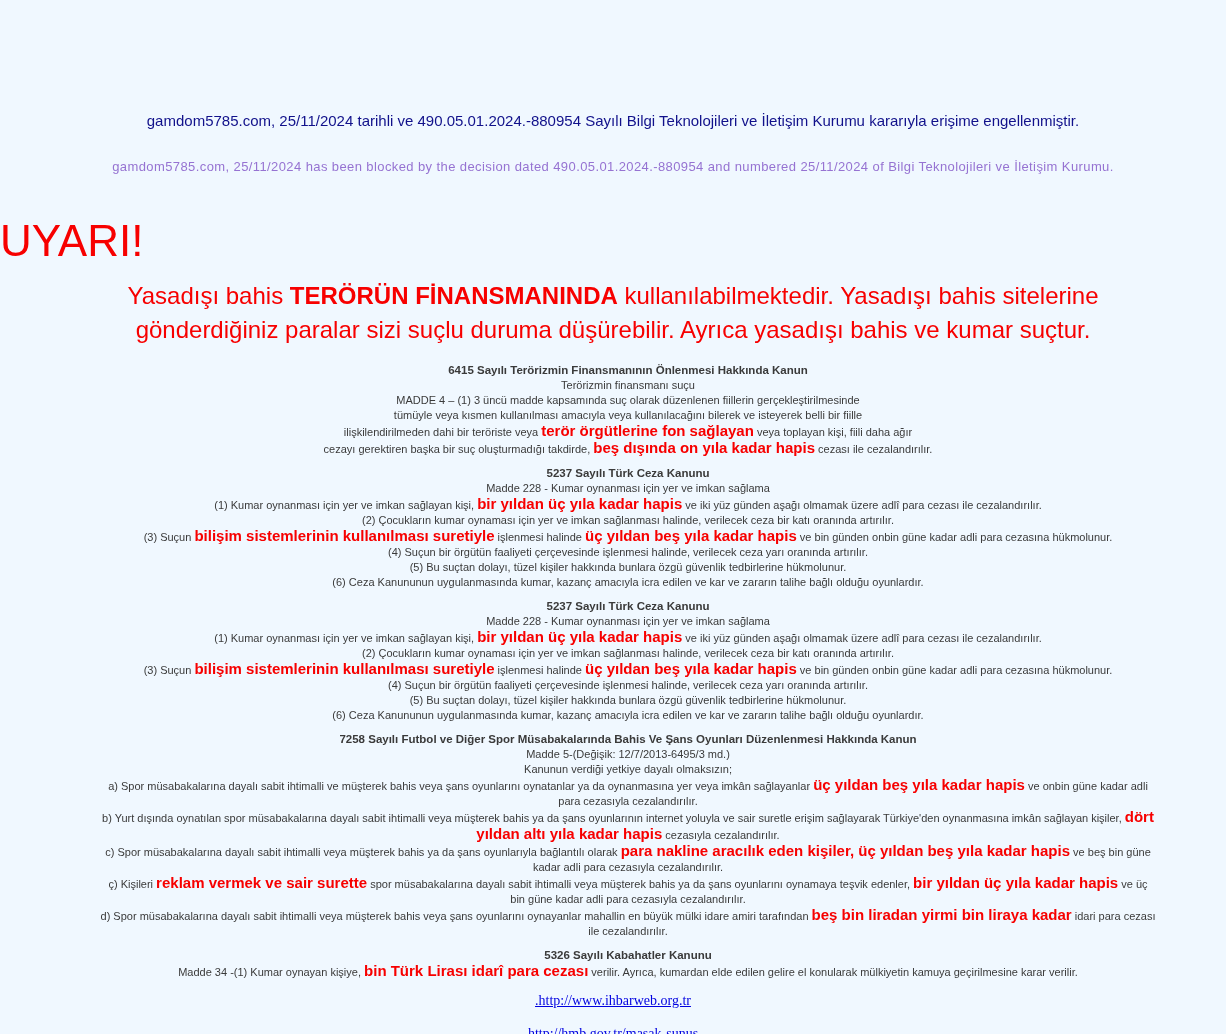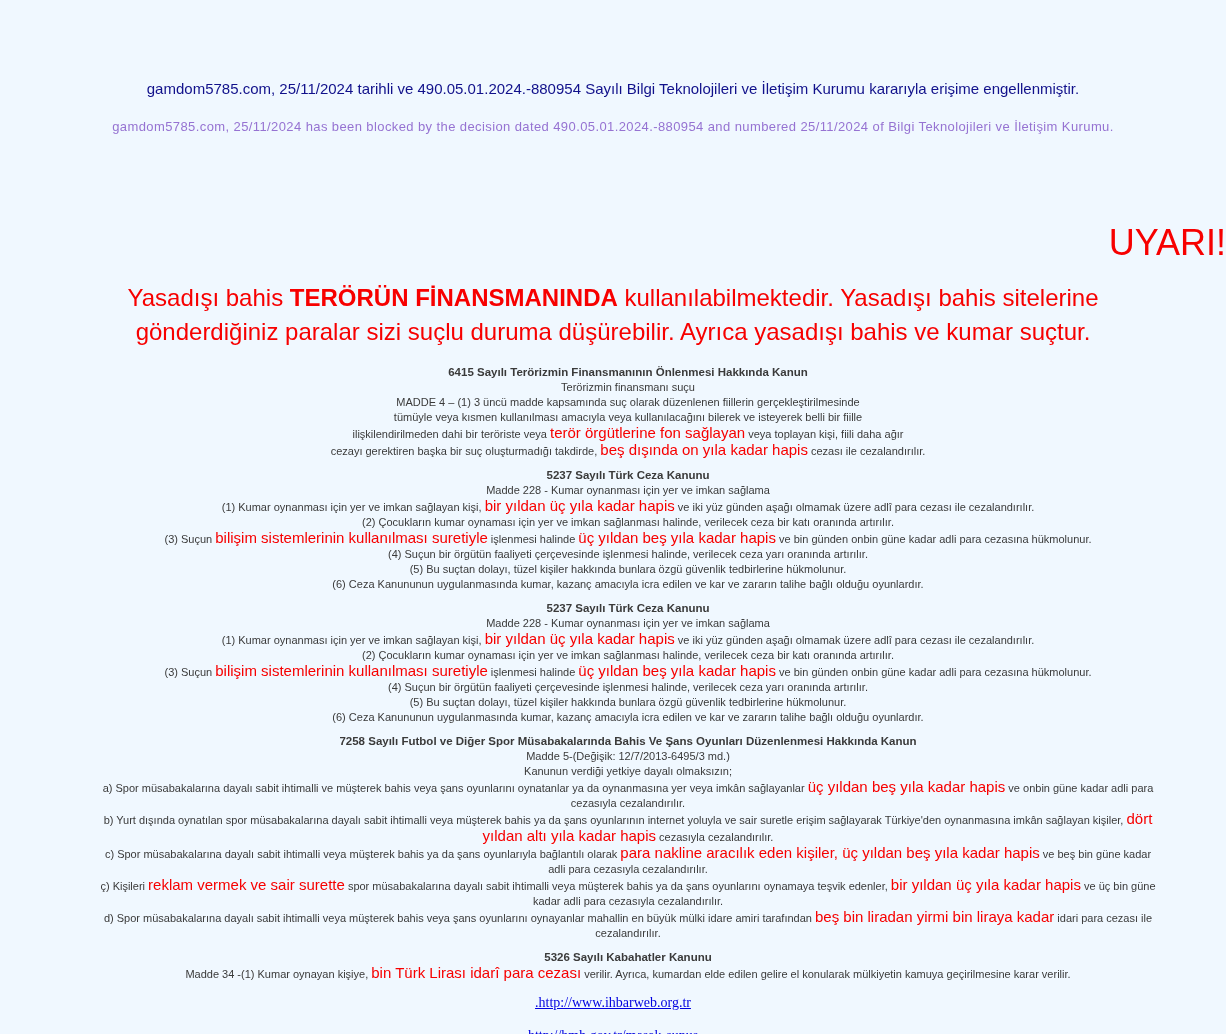--- a/index.html
+++ b/index.html
@@ -14,40 +14,40 @@
   html,body{margin:0;padding:0;}
   body{
     width:1226px;
     height:1034px;
     background:var(--page-bg);
     font-family:"Liberation Sans","DejaVu Sans",sans-serif;
     overflow:hidden;
   }
   .notice-tr{
     margin:0;
-    padding-top:80px;
+    padding-top:112px;
     text-align:center;
     color:var(--notice-tr);
     font-size:15px;
     line-height:18px;
   }
   .notice-en{
-    margin:0;
+    margin:8px;
     padding-top:21px;
     text-align:center;
     color:var(--notice-en);
     font-size:13px;
     line-height:16px;
     letter-spacing:0.4px;
   }
   .warning-title{
-    margin-top:88px;
-    text-align:right;
+    margin-top:46px;
+    text-align:left;
     color:var(--warning-red);
-    font-size:36px;
+    font-size:44px;
     line-height:40px;
   }
   .warning-message{
     width:1060px;
     margin:18px auto 0;
     text-align:center;
     color:var(--warning-red);
     font-size:24px;
     line-height:34px;
   }
@@ -63,21 +63,21 @@
     line-height:15px;
   }
   .s-title{
     font-weight:bold;
     font-size:11.5px;
     line-height:15px;
   }
   .s-line{line-height:15px;}
   .hl{
     color:var(--warning-red);
-    font-weight:normal;
+    font-weight:bold;
     font-size:15px;
     line-height:15px;
   }
   .links{
     margin-top:13px;
     text-align:center;
     font-family:"Liberation Serif","DejaVu Serif",serif;
     font-size:14px;
   }
   .links p{margin:0 0 17px 0;}

